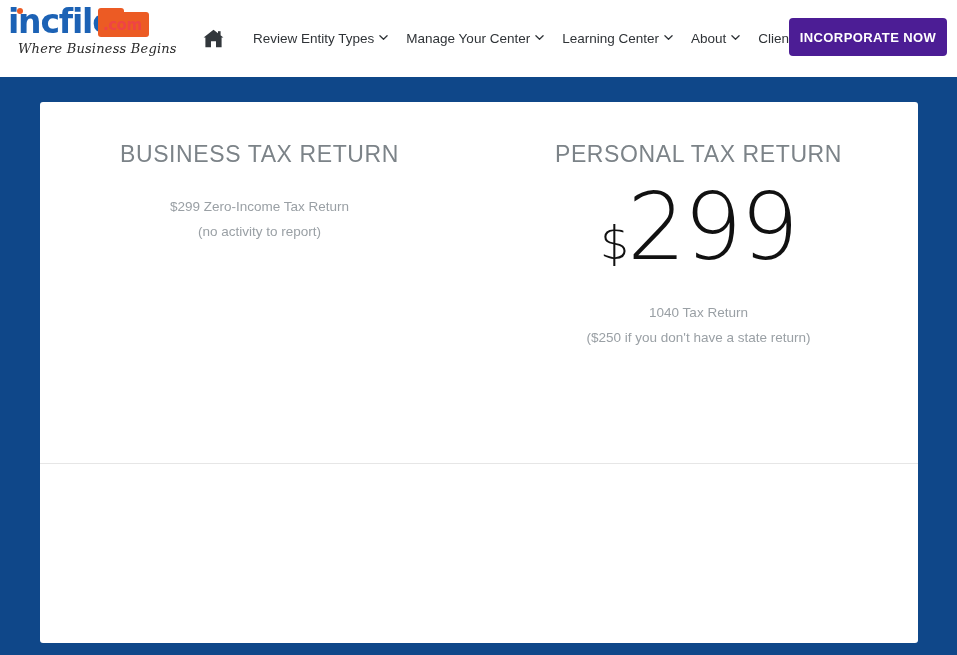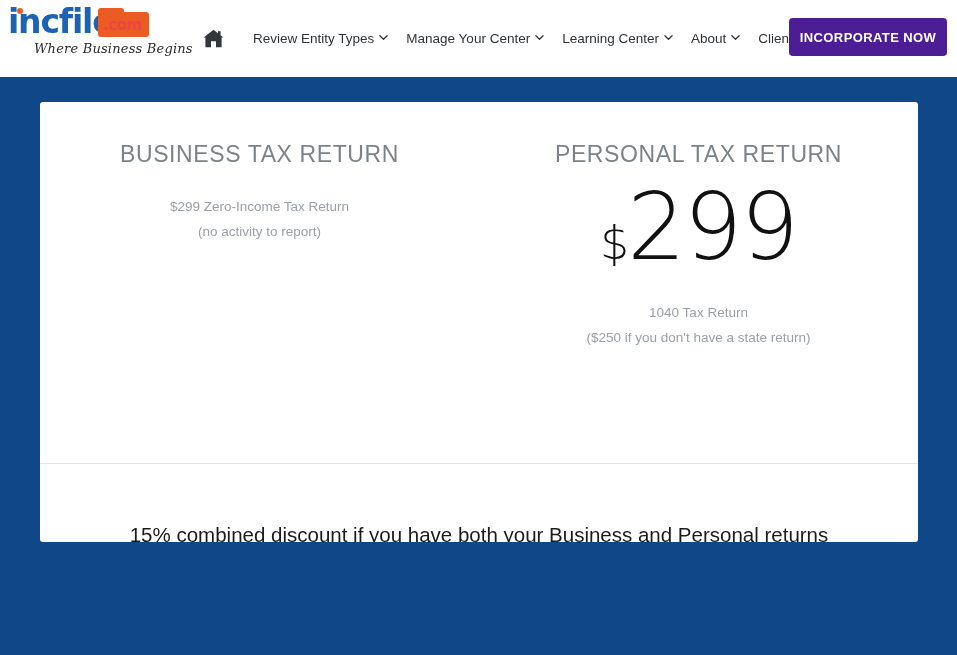--- a/index.html
+++ b/index.html
@@ -91,21 +91,20 @@
   .logo-tagline {
     position: absolute;
     left: 10px;
     top: 36px;
     font-family: "DejaVu Serif", serif;
     font-style: italic;
     font-size: 13px;
     color: #2b2b2b;
     letter-spacing: 0.2px;
     white-space: nowrap;
-    margin-left: 16px;
   }
 
   .nav {
     position: absolute;
     left: 196px;
     top: 0;
     height: 77px;
     display: flex;
     align-items: center;
     gap: 0;
@@ -171,21 +170,21 @@
     width: 957px;
     height: 578px;
     background: #0f4789;
   }
 
   .card {
     position: absolute;
     left: 40px;
     top: 25px;
     width: 878px;
-    height: 440px;
+    height: 541px;
     background: #ffffff;
     border-radius: 3px;
     overflow: hidden;
   }
 
   .price-row {
     position: absolute;
     top: 0;
     left: 0;
     width: 878px;
@@ -353,19 +352,16 @@
         <div class="plan-note">
           <div>1040 Tax Return</div>
           <div>($250 if you don't have a state return)</div>
         </div>
       </div>
 
     </div>
 
     <div class="divider"></div>
 
-    <div class="footer-note">
-      <div class="footer-note-text">15% combined discount if you have both your Business and Personal returns prepared.</div>
-    </div>
 
   </div>
 
 </div>
 
 </body></html>

